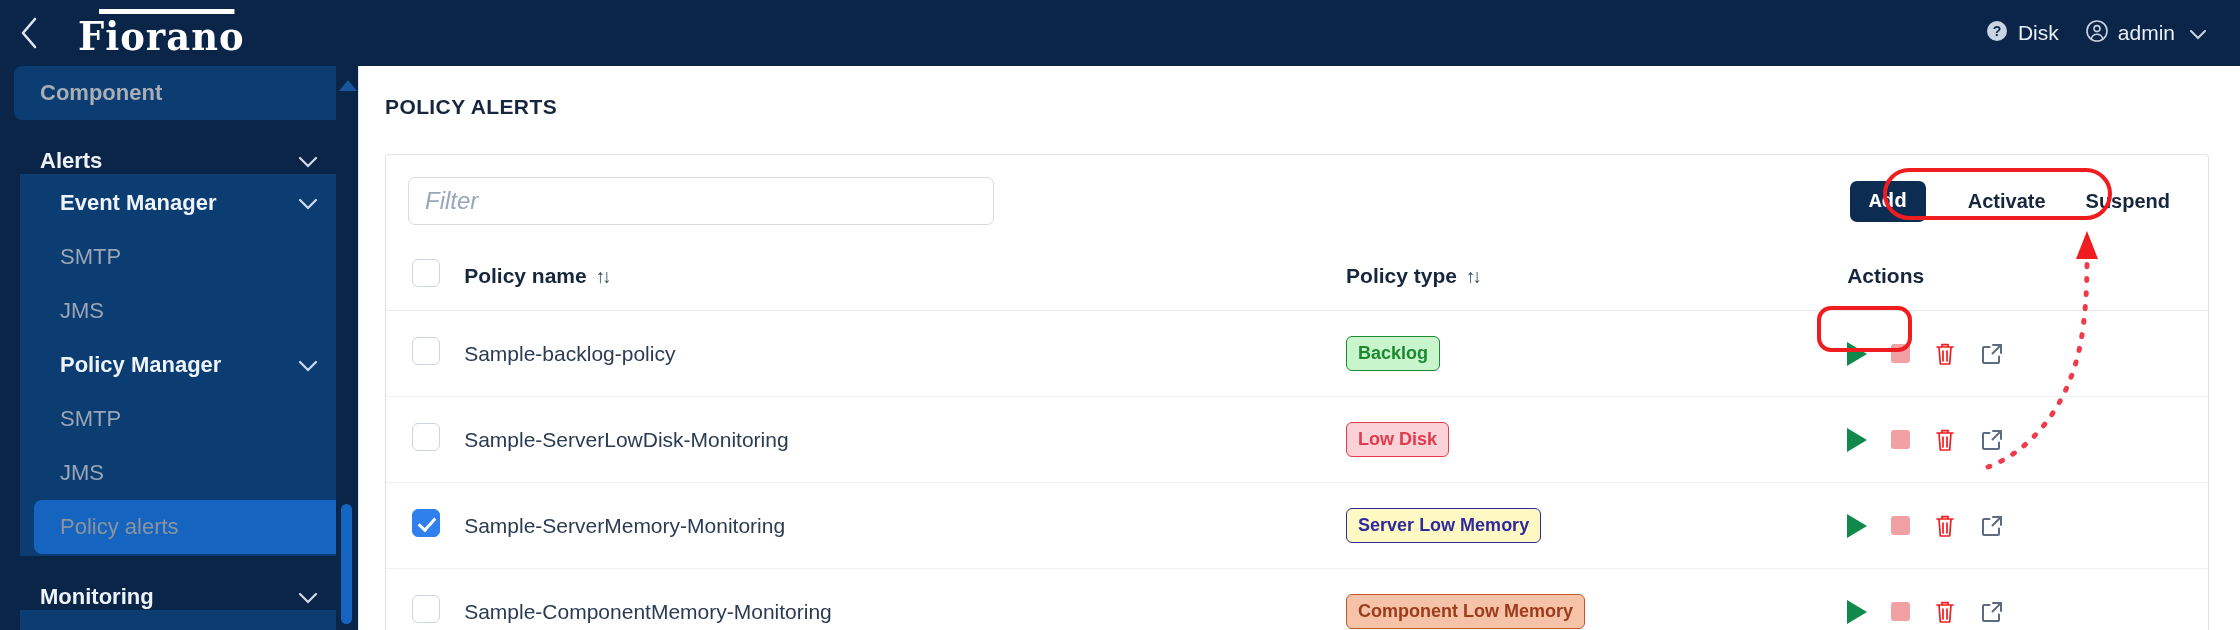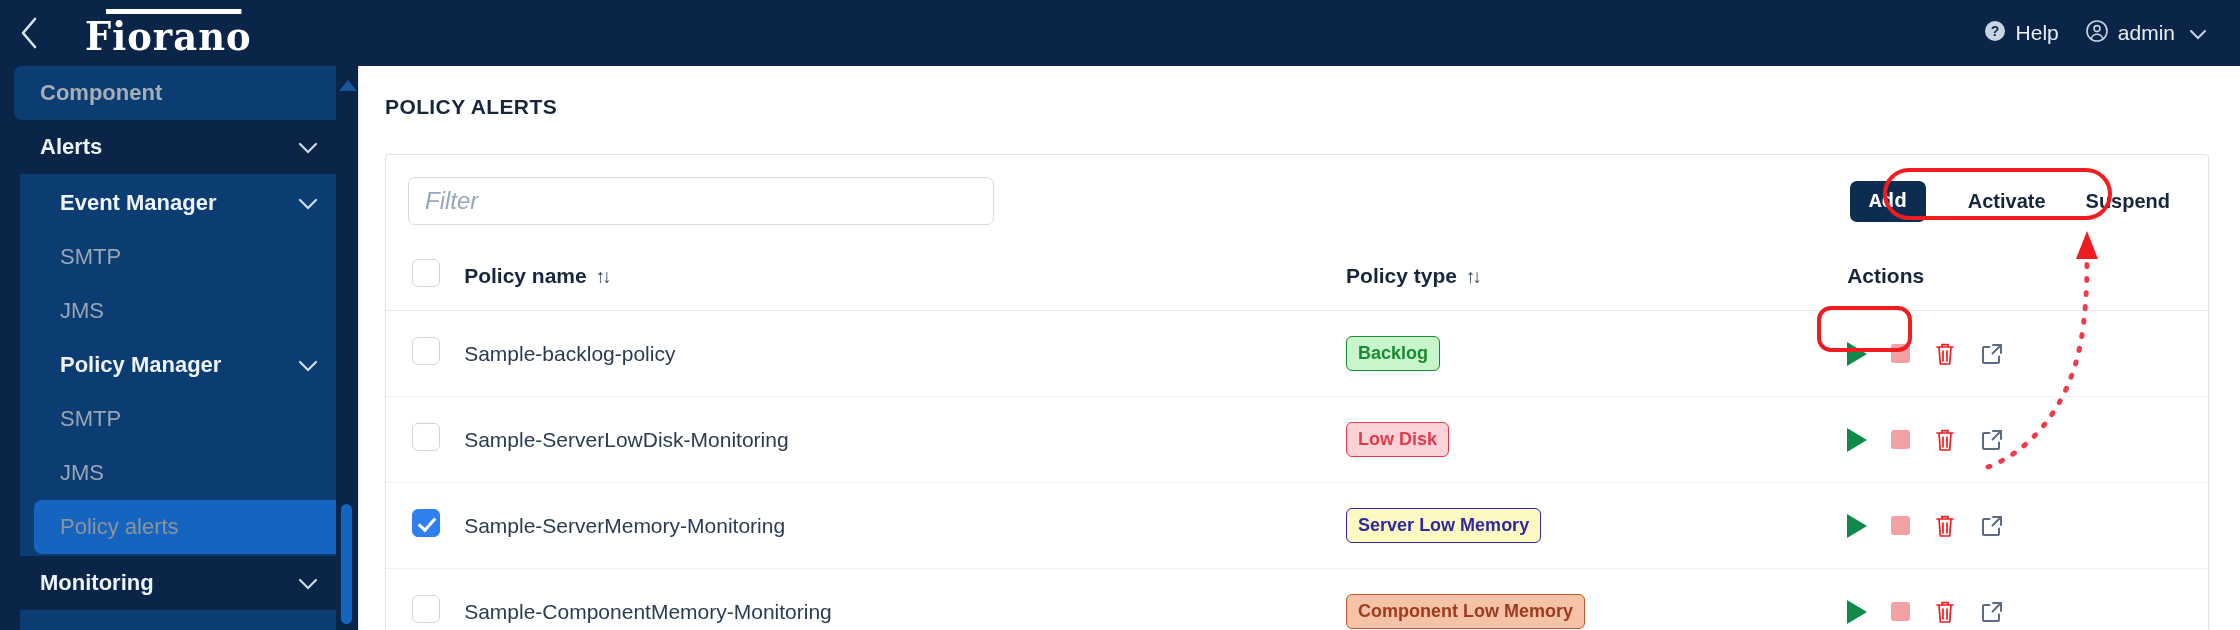--- a/index.html
+++ b/index.html
@@ -17,21 +17,21 @@
     background: #0a2547;
     display: flex; align-items: center;
   }
   .back-chevron {
     width: 58px; display: flex; align-items: center; justify-content: center;
     cursor: pointer;
   }
   .back-chevron svg { display: block; }
   .brand {
     display: flex; align-items: center; height: 54px;
-    margin-left: 27px;
+    margin-left: 20px;
   }
   .brand-logo {
     font-family: "DejaVu Serif", serif;
     font-weight: 700;
     font-size: 39px;
     letter-spacing: 1px;
     color: #ffffff;
     position: relative;
     padding-top: 6px;
     font-stretch: condensed;
@@ -62,21 +62,21 @@
   }
   .nav-item {
     height: 54px; display: flex; align-items: center;
     padding: 0 26px 0 26px;
     margin: 0 14px;
     border-radius: 8px;
     font-size: 22px;
     cursor: pointer;
     white-space: nowrap;
   }
-  .nav-item.parent { font-weight: 700; color: #eef3fa; justify-content: space-between; }
+  .nav-item.parent { font-weight: 700; color: #eef3fa; justify-content: space-between; align-items: flex-end; }
   .nav-item.child { color: #9aa6b6; font-weight: 400; }
   .nav-item.sub-head { font-weight: 700; color: #eef3fa; justify-content: space-between; }
   .nav-item.highlight { background: #0b3c72; color: #a8aeb6; font-weight: 700; }
   .nav-item.active { background: #1565c0; color: #8c939d; font-weight: 400; }
   .group-shade { background: #0b3c72; padding: 2px 0; margin-left: 20px; }
   .chev { opacity: .95; }
 
   
   .sb-track {
     position: absolute; top: 66px; right: 0; width: 22px; height: 564px;
@@ -214,21 +214,21 @@
       <span class="brand-logo">Fiorano</span>
     </div>
     <div class="topbar-right">
       <div class="top-link">
         <span>
           <svg width="24" height="24" viewBox="0 0 24 24">
             <circle cx="12" cy="12" r="10" fill="#c9d4e3"></circle>
             <text x="12" y="17" font-size="14" font-weight="700" text-anchor="middle" fill="#0a2547" font-family="Liberation Sans, sans-serif">?</text>
           </svg>
         </span>
-        <span>Help</span>
+        <span>Disk</span>
       </div>
       <div class="top-link">
         <span>
           <svg width="24" height="24" viewBox="0 0 24 24" fill="none">
             <circle cx="12" cy="12" r="10" stroke="#c9d4e3" stroke-width="1.6"></circle>
             <circle cx="12" cy="9.6" r="3" stroke="#c9d4e3" stroke-width="1.6"></circle>
             <path d="M6.4 19c1.2-2.6 3.2-3.8 5.6-3.8s4.4 1.2 5.6 3.8" stroke="#c9d4e3" stroke-width="1.6" stroke-linecap="round"></path>
           </svg>
         </span>
         <span>admin</span>

